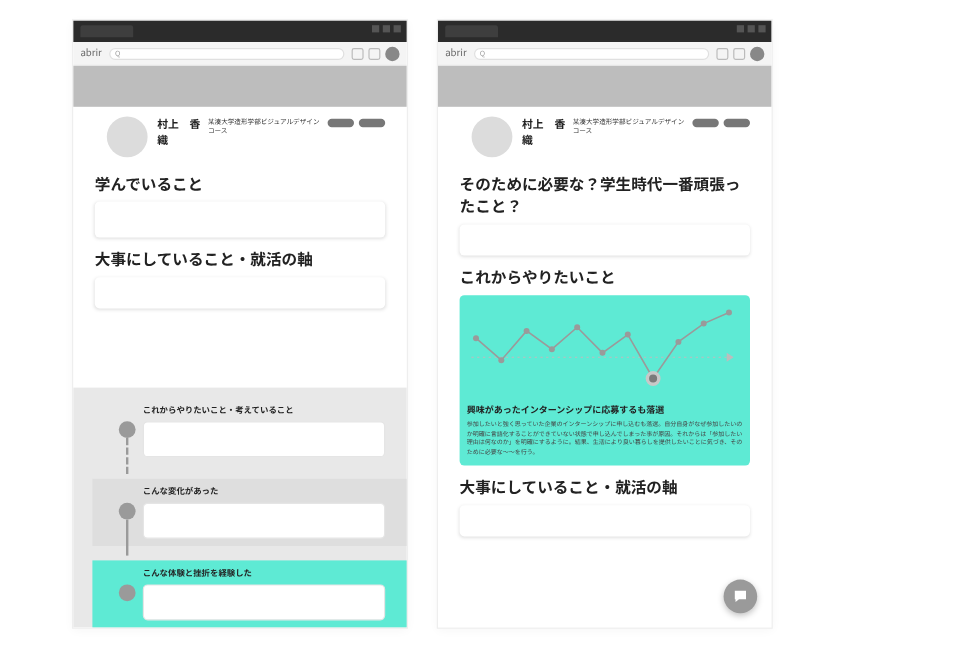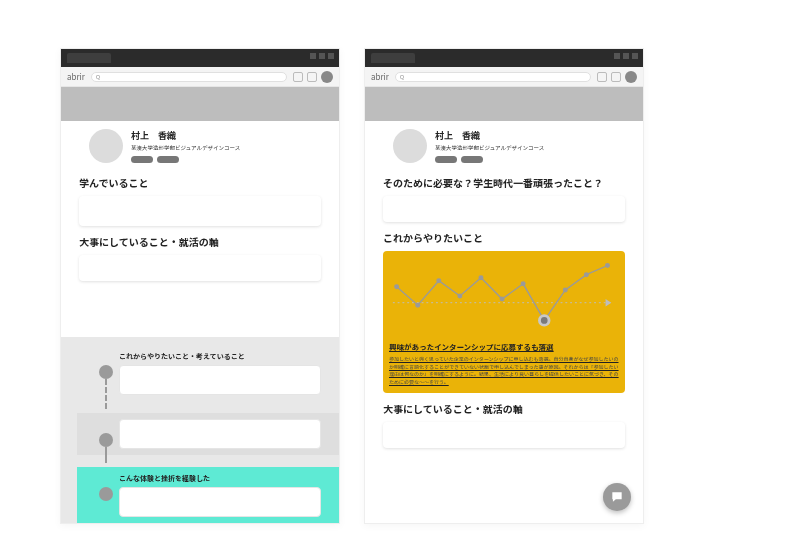--- a/index.html
+++ b/index.html
@@ -16,21 +16,20 @@
   }
   .mockup {
     width: 280px;
     display: flex;
     flex-direction: column;
     border: 1px solid #eee;
     box-shadow: 0 2px 8px rgba(0,0,0,0.04);
     background: #fff;
     overflow: hidden;
     position: relative;
-    margin-top: 32px;
   }
   
   .chrome {
     background: #2b2b2b;
     height: 18px;
     position: relative;
   }
   .chrome .tab {
     position: absolute;
     top: 4px; left: 6px;
@@ -61,28 +60,28 @@
   .avatar-sm { width:12px;height:12px;border-radius:50%;background:#888; }
   
   .hero { height:34px; background:#bdbdbd; }
   
   .profile {
     display:flex; gap:8px; padding:8px 18px 6px 28px;
   }
   .profile .photo {
     width:34px;height:34px;border-radius:50%;background:#dcdcdc;flex:none;
   }
-  .profile .info { display:flex;flex-direction:column;gap:2px; }
+  .profile .info { display:flex;flex-direction:row;gap:2px; }
   .name { font-size:9px; font-weight:700; }
   .school { font-size:5.5px; color:#333; }
   .pills { display:flex; gap:4px; margin-top:2px; }
   .pill { width:22px;height:7px;border-radius:4px;background:#777; }
   
   .content { padding: 4px 18px 10px 18px; display:flex;flex-direction:column;gap:6px; flex:1; overflow:hidden; }
-  .sec-title { font-size:10px; font-weight:700; margin-top:2px; }
+  .sec-title { font-size:13px; font-weight:700; margin-top:2px; }
   .card { background:#fff; border-radius:4px; box-shadow:0 1px 3px rgba(0,0,0,0.12); }
   .card.sm { height:30px; }
   .card.xs { height:26px; }
   
   .timeline-band {
     background:#e8e8e8;
     padding:8px 18px 0 34px;
     display:flex;flex-direction:column;gap:12px;
     flex:1;
   }
@@ -100,24 +99,23 @@
   }
   .tl-block.shade2 .tl-dot,
   .tl-block.shade3 .tl-dot { left:22px; }
   .tl-line {
     position:absolute; left:10px; top:34px; bottom:-8px;
     border-left:2px dashed #9a9a9a;
   }
   .tl-block.shade2 .tl-line { left:28px; border-left:2px solid #9a9a9a; }
   
   .lifelog {
-    background:#eab308;
+    background:#5eead4;
     border-radius:4px;
     padding:6px 6px 8px 6px;
-    text-decoration:underline;
   }
   .chart-wrap { position:relative; height:78px; }
   .chart-wrap svg { width:100%; height:100%; }
   .ll-caption { font-size:7.5px; font-weight:700; margin-top:6px; }
   .ll-body { font-size:5px; line-height:1.5; color:#444; margin-top:3px; }
   
   .fab {
     position:absolute; right:12px; bottom:12px;
     width:28px;height:28px;border-radius:50%;background:#9a9a9a;
     display:flex;align-items:center;justify-content:center;
@@ -167,20 +165,21 @@
     <div class="card xs"></div>
   </div>
   <div class="timeline-band">
     <div class="tl-block">
       <div class="tl-title">これからやりたいこと・考えていること</div>
       <div class="tl-card"></div>
       <div class="tl-dot"></div>
       <div class="tl-line"></div>
     </div>
     <div class="tl-block shade2">
+      <div class="tl-title">こんな変化があった</div>
       <div class="tl-card"></div>
       <div class="tl-dot"></div>
       <div class="tl-line"></div>
     </div>
     <div class="tl-block shade3">
       <div class="tl-title">こんな体験と挫折を経験した</div>
       <div class="tl-card"></div>
       <div class="tl-dot"></div>
     </div>
   </div>

